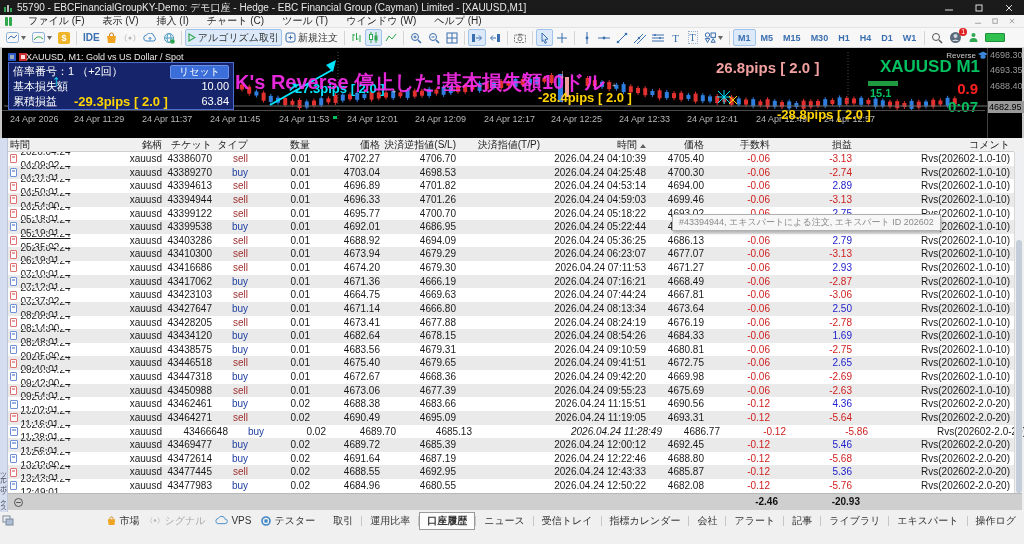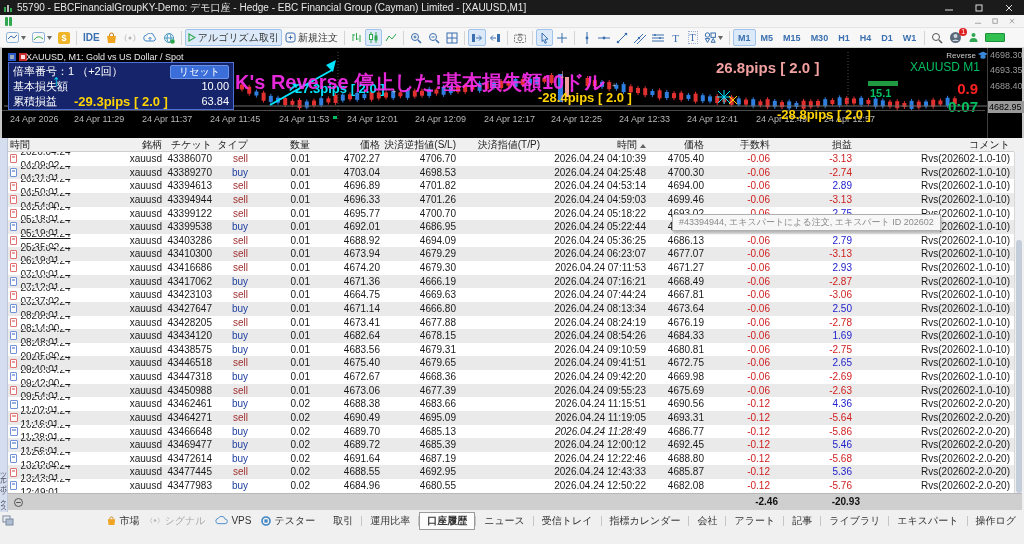--- a/index.html
+++ b/index.html
@@ -132,20 +132,29 @@
           </svg>
         </span>
     </div>
   </div>
 
   <div id="menubar">
     <span id="mt-logo">
         <i style="height:9px"></i>
         <i style="height:9px"></i>
       </span>
+    <div id="menu-items">
+        <span>ファイル (F)</span>
+        <span>表示 (V)</span>
+        <span>挿入 (I)</span>
+        <span>チャート (C)</span>
+        <span>ツール (T)</span>
+        <span>ウインドウ (W)</span>
+        <span>ヘルプ (H)</span>
+      </div>
     <div class="mdi-ctl">
       <span><svg width="7" height="7" viewBox="0 0 8 8">
             <line x1="0" y1="6" x2="7" y2="6" stroke="#999"></line>
           </svg></span>
       <span><svg width="7" height="7" viewBox="0 0 8 8">
             <rect x="1" y="1" width="5" height="5" fill="none" stroke="#999"></rect>
           </svg></span>
       <span><svg width="7" height="7" viewBox="0 0 8 8">
             <path d="M1 1 L6 6 M6 1 L1 6" stroke="#999"></path>
           </svg></span>
@@ -628,21 +637,21 @@
     <span class="ann" style="left:286px;top:32px;font-size:12px;color:#00e5ff">↗</span>
     <span class="ann" style="left:557px;top:18px;font-size:13px;color:#f4a0a0">↓</span>
     <span class="ann" style="left:557px;top:42px;font-size:13px;color:#f4a0a0">↑</span>
 
     <span class="abs" style="right:46px;top:3px;font-size:8px;color:#ccc">Reverse</span>
     <svg class="abs" style="right:34px;top:3px" width="10" height="8" viewBox="0 0 10 8">
         <path d="M0 3 L5 0.5 L10 3 L5 5.5 Z" fill="#3a86d8"></path>
         <path d="M2.5 4.5 V6.5 a2.5 1.2 0 0 0 5 0 V4.5" fill="#3a86d8"></path>
       </svg>
     <div id="ohlc-overlay" style="top:9px">
-      <span style="color:#00c060;font-size:12px;font-weight:normal;">XAUUSD  M1</span>
+      <span style="color:#00c060;font-size:17px;font-weight:bold;">XAUUSD  M1</span>
     </div>
     <span class="abs" style="left:866px;top:33px;width:30px;height:5px;background:#1f9a40"></span>
     <span class="abs" style="left:868px;top:39px;color:#00c060;font-size:11px;font-weight:bold">15.1</span>
     <span class="abs" style="right:44px;top:32px;color:#ff2020;font-size:15px;font-weight:bold">0.9</span>
     <span class="abs" style="right:44px;top:50px;color:#00c060;font-size:15px;font-weight:bold">0:07</span>
 
     <span class="abs" id="px-axis-line"></span>
     <div id="price-axis">
         <span class="px-label" style="top: 2px;">4698.30</span>
         <span class="px-label" style="top: 17px;">4693.35</span>
@@ -1089,21 +1098,21 @@
           <span style="flex-basis: 158px; width: 158px;">Rvs(202602-2.0-20)</span>
         </div>
         <div class="hrow">
           <span style="flex-basis: 100px; width: 100px;">
             <i class="deal-ico buy-ico">
               <i></i>
             </i>
             <span>2026.04.24 11:28:01</span>
           </span>
           <span style="flex-basis: 58px; width: 58px;">xauusd</span>
-          <span style="flex-basis: 50px; width: 50px;">43466648</span>
+          <span style="flex-basis: 50px; width: 50px; margin-left: 16px;">43466648</span>
           <span class="t-buy" style="flex-basis: 36px; width: 36px;">buy</span>
           <span style="flex-basis: 62px; width: 62px;">0.02</span>
           <span style="flex-basis: 70px; width: 70px;">4689.70</span>
           <span style="flex-basis: 76px; width: 76px;">4685.13</span>
           <span style="flex-basis: 84px; width: 84px;"></span>
           <span style="flex-basis: 106px; width: 106px; font-style: italic;">2026.04.24 11:28:49</span>
           <span style="flex-basis: 58px; width: 58px;">4686.77</span>
           <span class="neg" style="flex-basis: 66px; width: 66px;">-0.12</span>
           <span class="neg" style="flex-basis: 82px; width: 82px;">-5.86</span>
           <span style="flex-basis: 158px; width: 158px;">Rvs(202602-2.0-20)</span>

